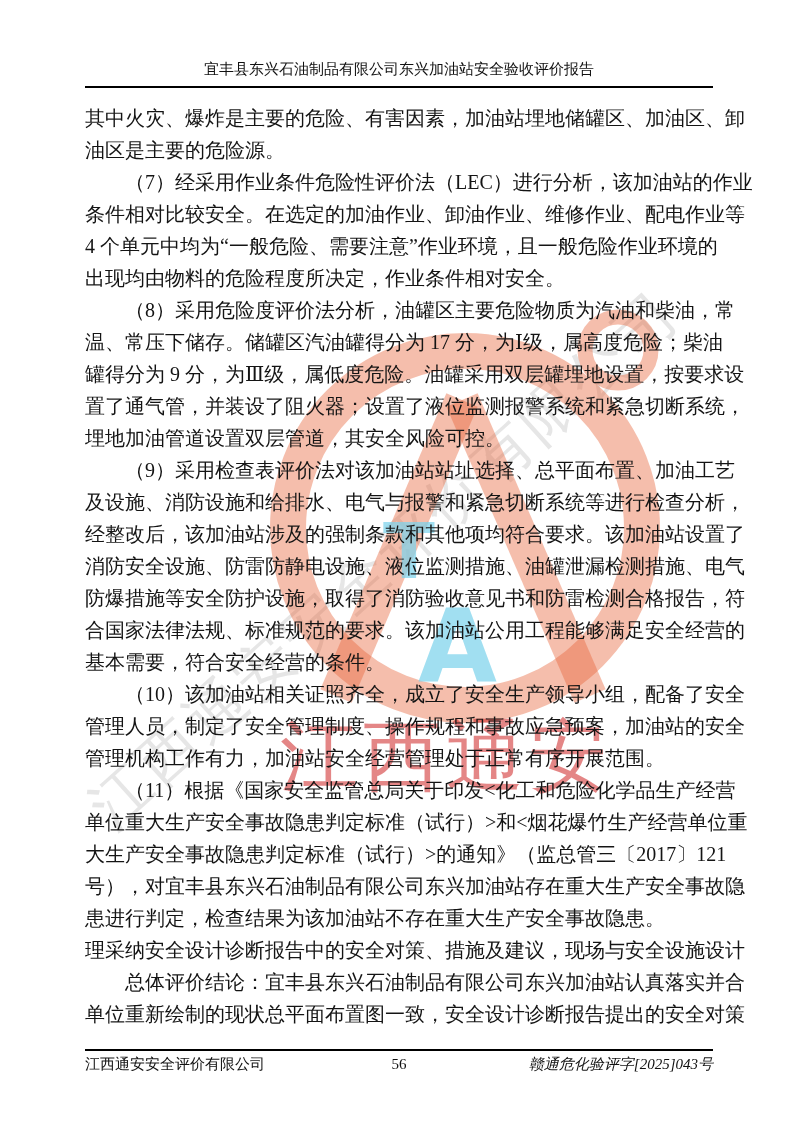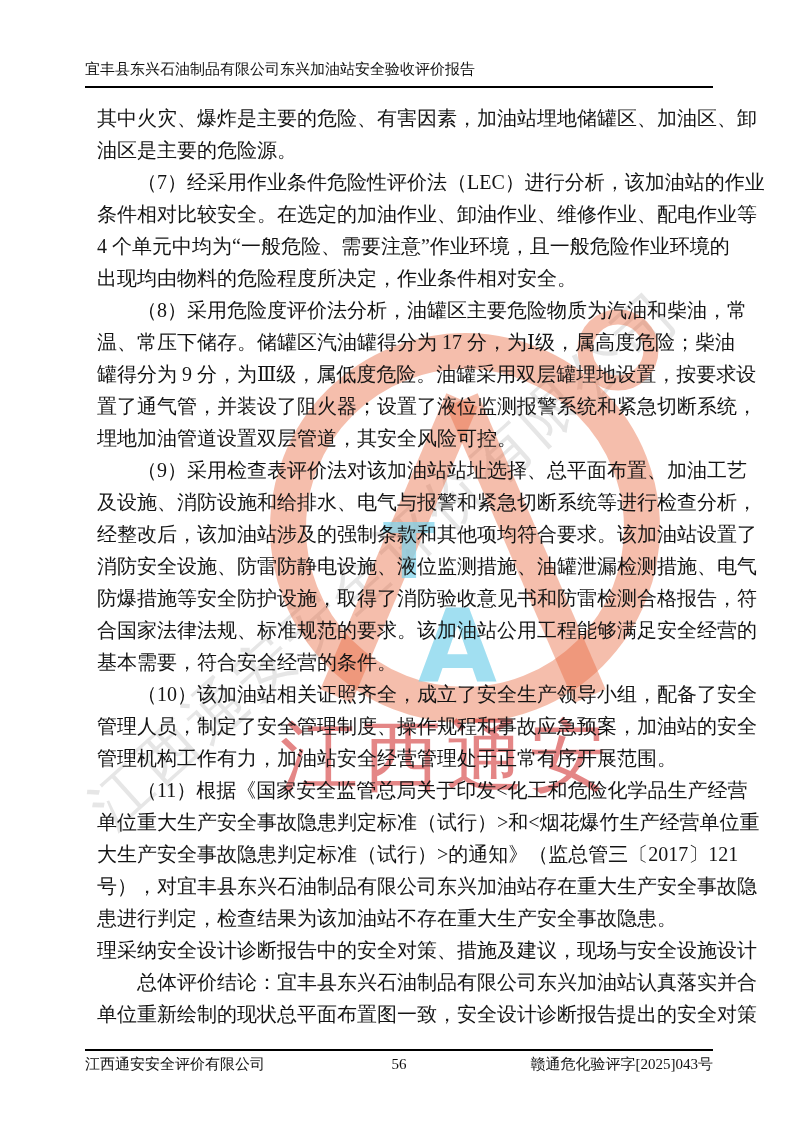--- a/index.html
+++ b/index.html
@@ -27,41 +27,41 @@
     color:rgba(205,34,34,0.55);
     font-family:"Liberation Serif","DejaVu Serif",serif;
     white-space:nowrap;
     margin-top:12px;
   }
   .wm-svg{position:absolute;left:0;top:0;}
   
   .content{position:absolute;inset:0;z-index:1;}
   .header{
     position:absolute;left:85px;top:60px;width:628px;
-    font-size:15px;color:#111;
+    text-align:center;font-size:15px;color:#111;
     padding-bottom:7px;border-bottom:2px solid #000;
   }
   .body-text{
     position:absolute;left:85px;top:102px;width:628px;
     font-size:20px;line-height:32px;color:#141414;
   }
-  .line{text-align:justify;text-align-last:justify;height:32px;white-space:nowrap;margin-left:12px;}
+  .line{text-align:justify;text-align-last:justify;height:32px;white-space:nowrap;}
   .line.short{text-align-last:left;font-family:Liberation Serif, serif;}
   .footer-rule{
     position:absolute;left:85px;top:1049px;width:628px;
     border-top:2px solid #000;
   }
   .footer{
     position:absolute;left:85px;top:1055px;width:628px;
     display:flex;align-items:baseline;
     font-size:15px;color:#111;
   }
   .footer .f-left{flex:1;text-align:left;}
   .footer .f-center{flex:0 0 auto;text-align:center;}
-  .footer .f-right{flex:1;text-align:right;}
+  .footer .f-right{flex:1;text-align:right;font-style:italic;}
 </style>
 </head>
 <body>
 
 <div class="page">
 
   <div class="wm-layer">
     <div class="wm-gray">江西通安安全评价有限公司</div>
 
     <svg class="wm-svg" width="793" height="1122" viewBox="0 0 793 1122">

